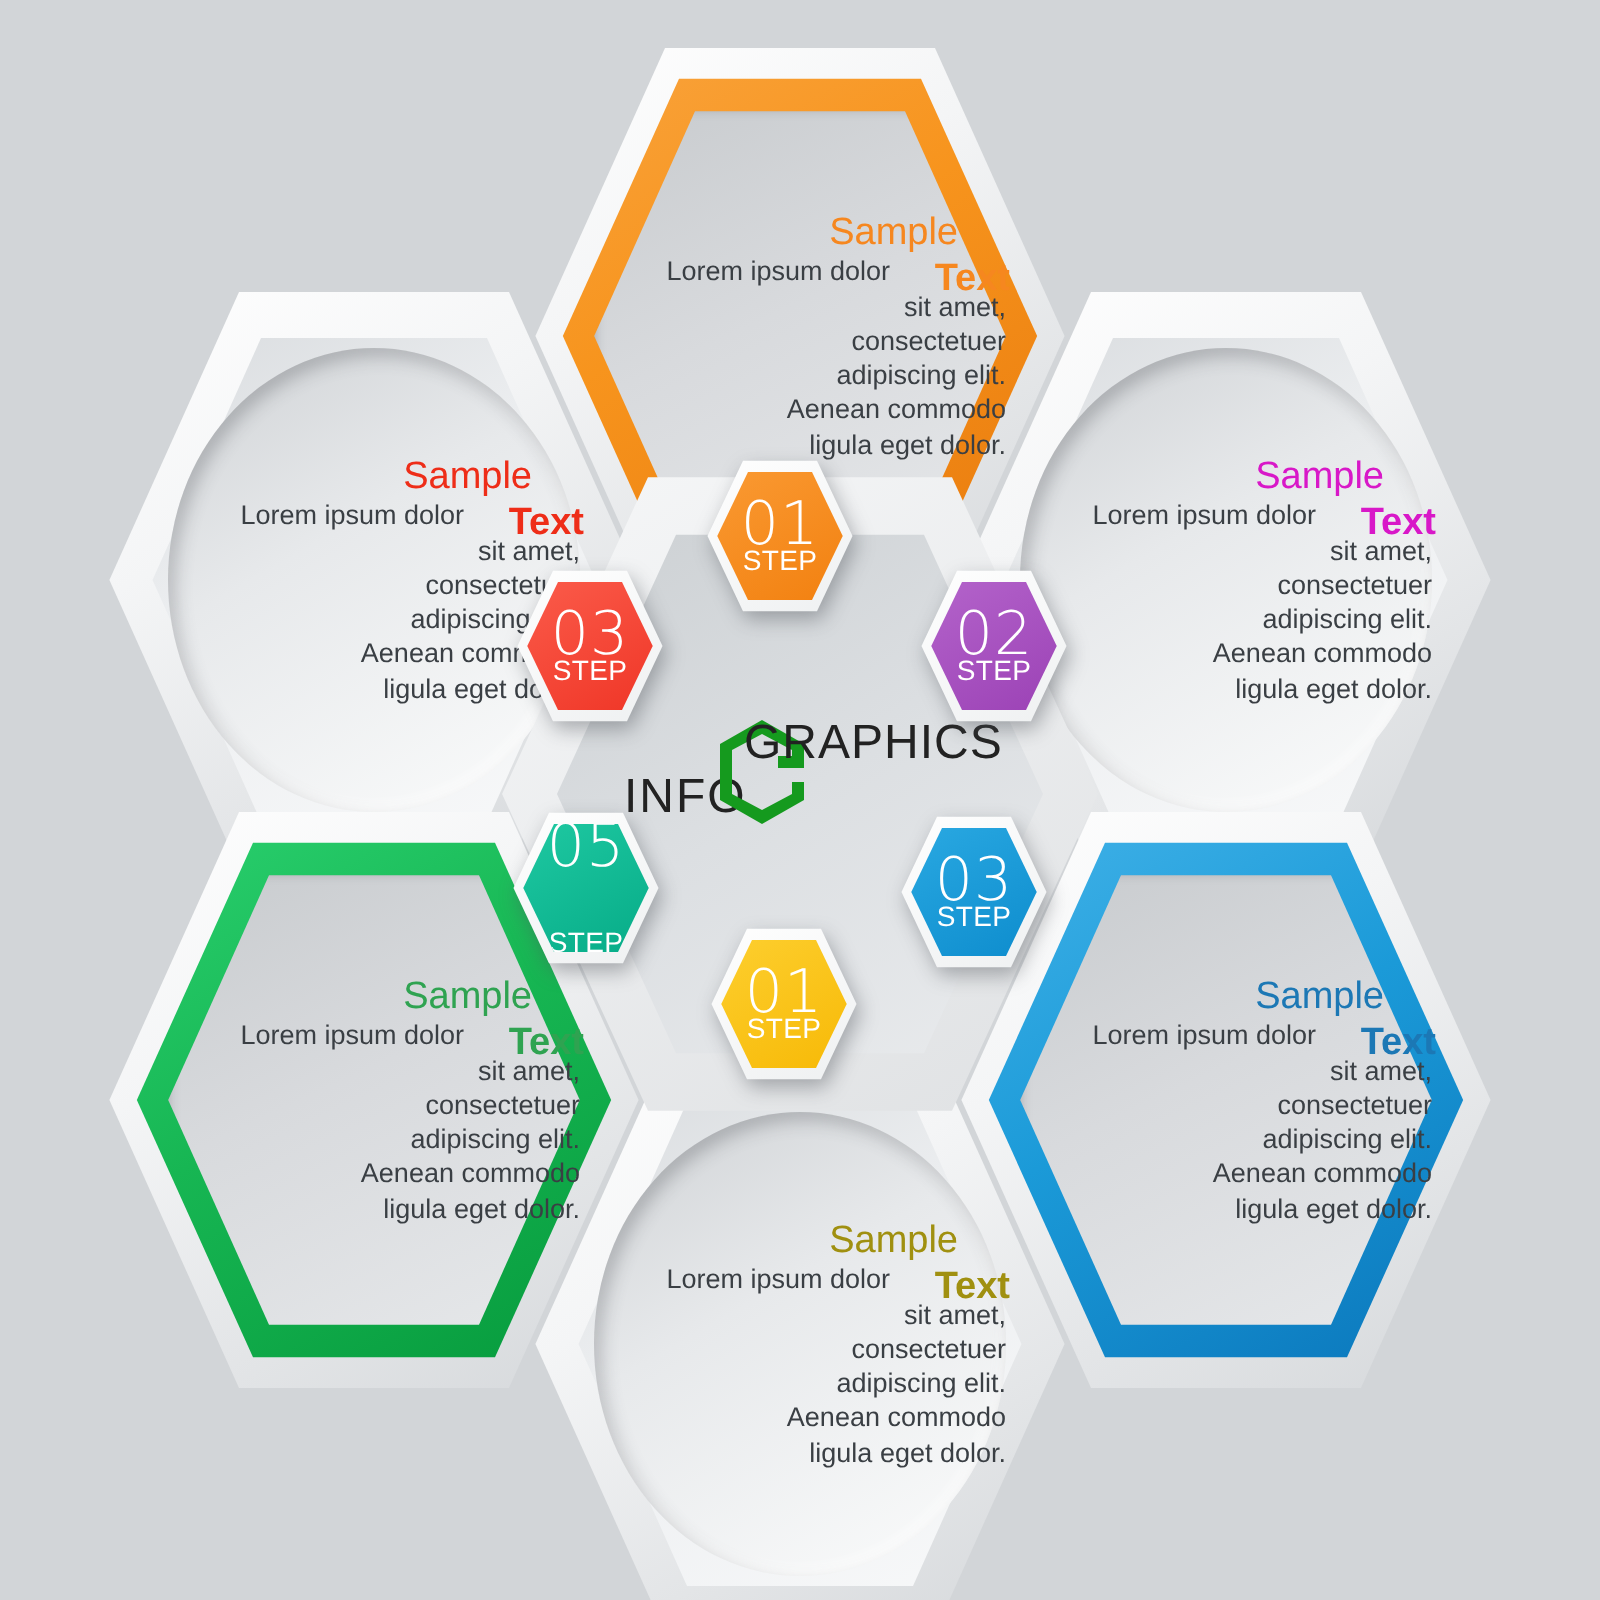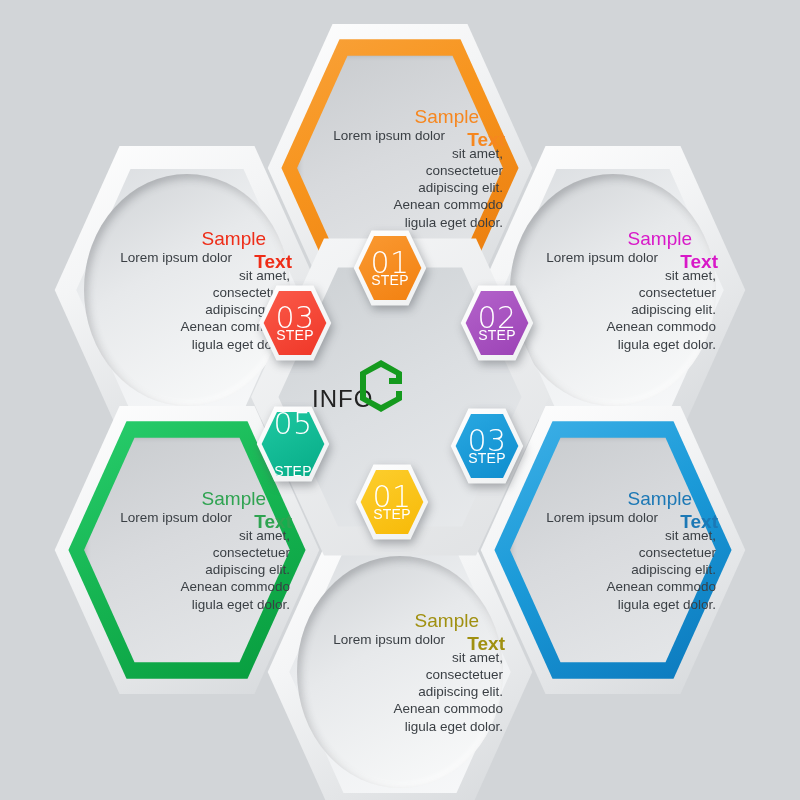--- a/index.html
+++ b/index.html
@@ -245,20 +245,21 @@
 
   <div id="connector">
     <div class="hole"></div>
   </div>
 
   <div id="logo">
     <span class="info">INFO</span>
     <svg class="gmark" viewBox="0 0 50 56">
       <path d="M25 2 L46 14 L46 26 L33 26 L33 20 L40 20 L40 17 L25 9 L10 17 L10 39 L25 47 L40 39 L40 33 L46 33 L46 42 L25 54 L4 42 L4 14 Z" fill="#159a1e"></path>
     </svg>
+    <span class="graphics">GRAPHICS</span>
   </div>
 
   <div class="badge" style="left:353px; top:228px;">
     <div class="outer"></div>
     <div class="inner" style="background:linear-gradient(150deg,#fa9a33,#f2800f);">
       <span class="num">01</span>
       <span class="stp">STEP</span>
     </div>
   </div>
 

